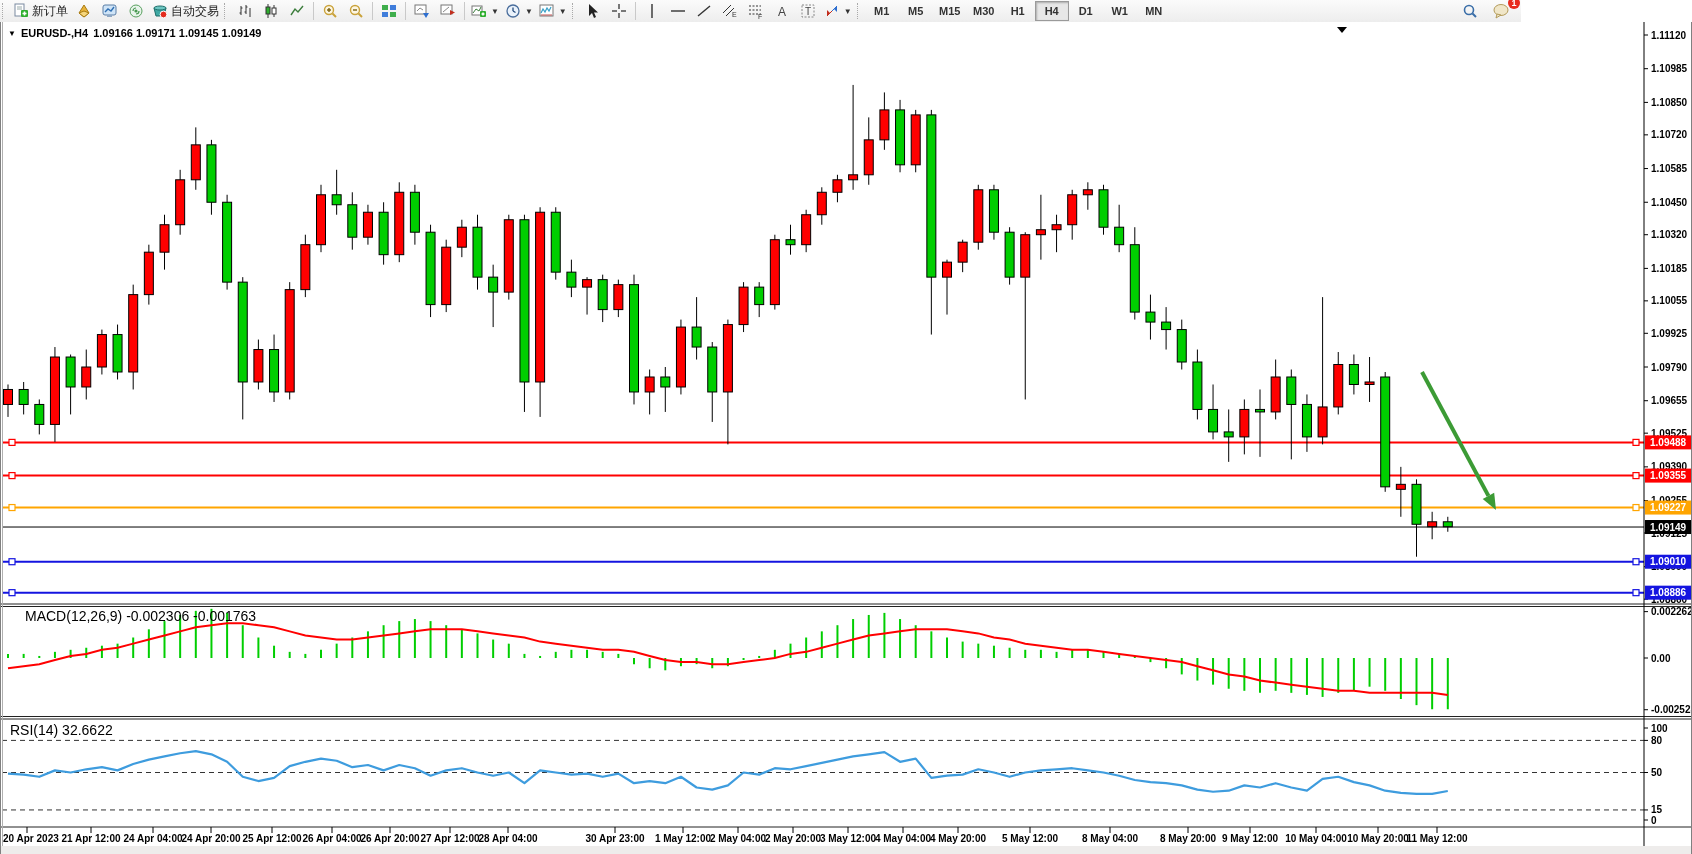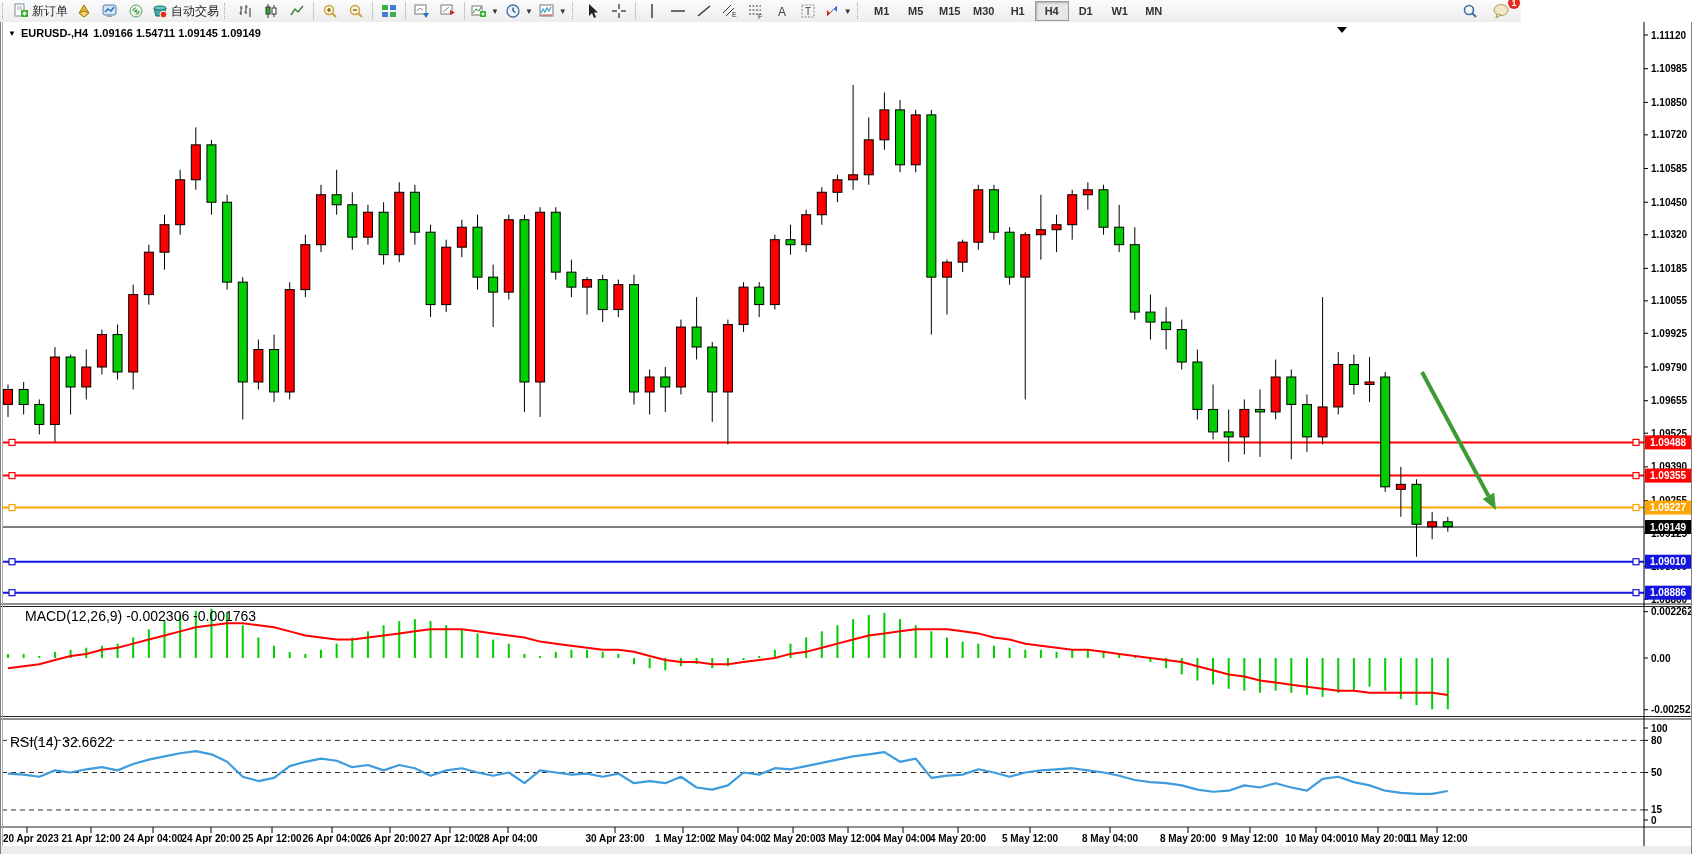--- a/index.html
+++ b/index.html
@@ -25,21 +25,21 @@
     font-weight:700;border-radius:7px;min-width:12px;height:12px;line-height:12px;text-align:center;}
 
   
   #chart-wrap{position:absolute;left:0;top:22px;width:1692px;height:832px;background:#fff;}
   #chart-svg{position:absolute;left:0;top:0;}
   #symbol-title{position:absolute;left:8px;top:5px;font-size:11px;font-weight:700;color:#000;
     display:flex;align-items:center;gap:5px;}
   #symbol-title .dd{font-size:8px;}
   .ind-label{position:absolute;font-size:14px;color:#000;font-weight:400;}
   #macd-label{left:25px;top:586px;}
-  #rsi-label{left:10px;top:700px;margin-top:12px;}
+  #rsi-label{left:10px;top:700px;}
 </style>
 </head>
 <body>
 
 <div id="app">
 
   <div id="toolbar">
     <span class="grip"></span>
 
     <div class="tbtn">
@@ -812,19 +812,19 @@
         <g>
           <line x1="0.5" y1="22" x2="0.5" y2="854" stroke="#808080"></line>
           <line x1="2.5" y1="22" x2="2.5" y2="846" stroke="#b0b0b0"></line>
           <line x1="1691.5" y1="22" x2="1691.5" y2="854" stroke="#808080"></line>
         </g>
       </svg>
 
     <div id="symbol-title">
       <span class="dd">▼</span>
       <span>EURUSD-,H4</span>
-      <span>1.09166 1.54711 1.09145 1.09149</span>
+      <span>1.09166 1.09171 1.09145 1.09149</span>
     </div>
 
     <div class="ind-label" id="macd-label">MACD(12,26,9) -0.002306 -0.001763</div>
     <div class="ind-label" id="rsi-label">RSI(14) 32.6622</div>
   </div>
 </div>
 
 </body></html>

